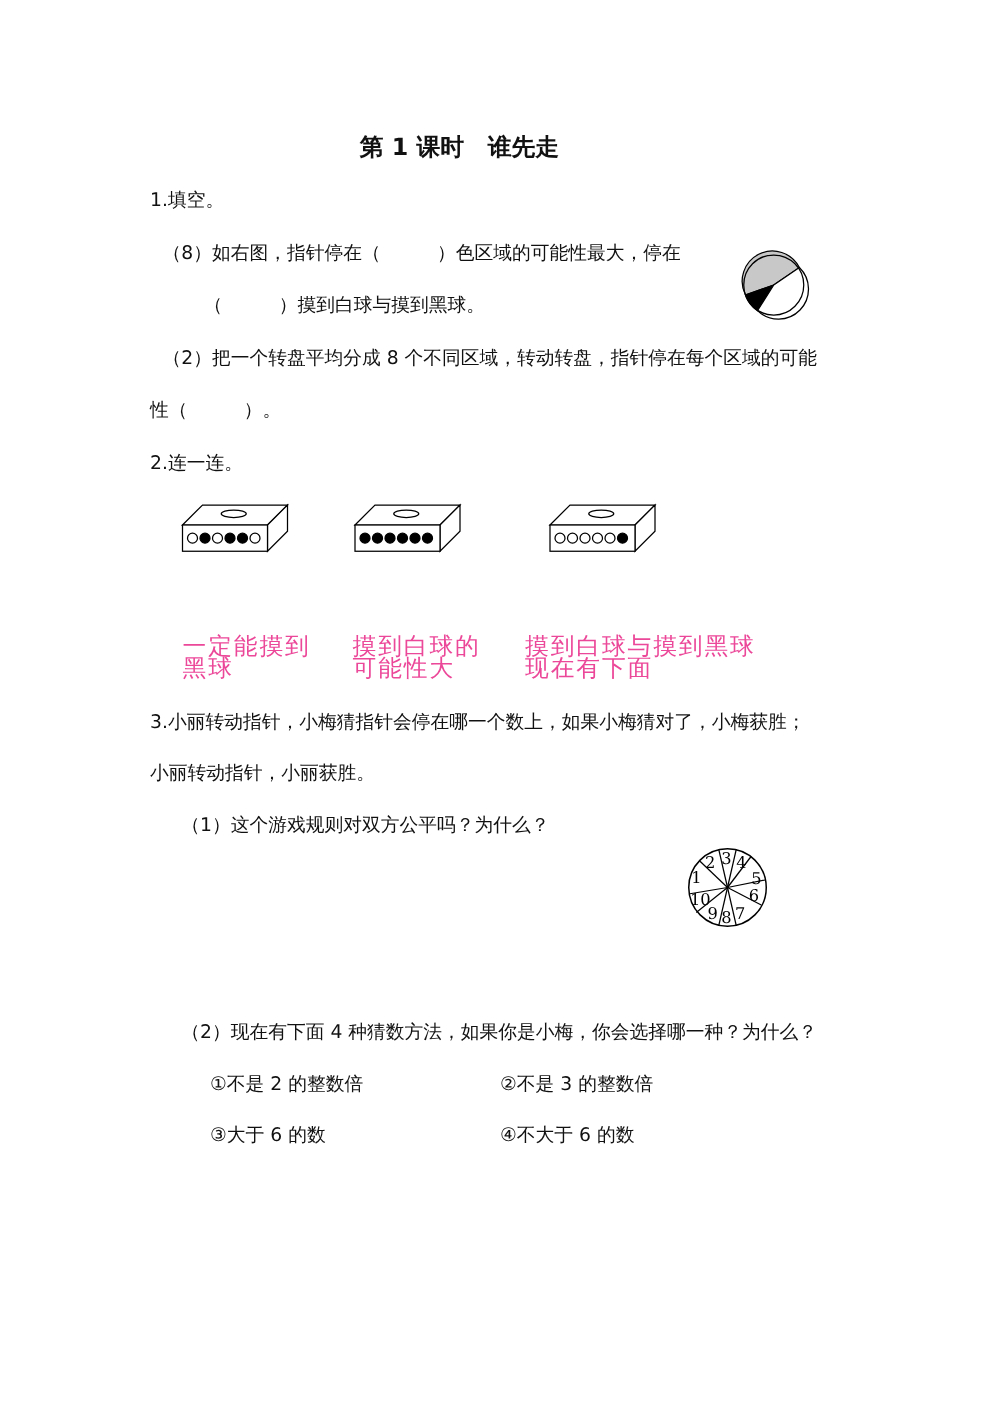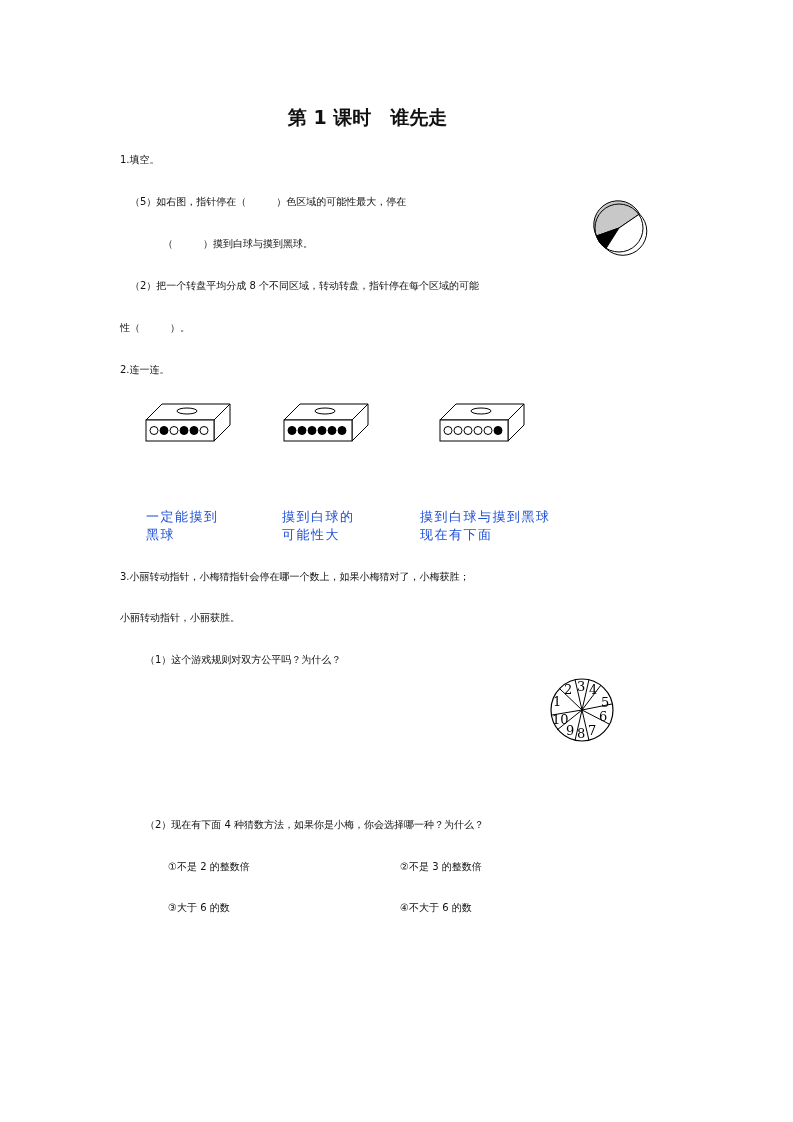--- a/index.html
+++ b/index.html
@@ -1,30 +1,30 @@
 <!DOCTYPE html>
 <html><head>
 <meta charset="utf-8">
 <style>
   html, body { margin:0; padding:0; background:#ffffff; }
   body { width:793px; height:1122px; position:relative; overflow:hidden;
          font-family:"DejaVu Sans", "Liberation Sans", sans-serif; color:#111; }
   .abs { position:absolute; white-space:nowrap; }
   .title { font-size:19px; font-weight:bold; left:0; width:735px; text-align:center; top:105px; }
-  .txt { font-size:10px; line-height:20px; }
-  .serif { font-family:"DejaVu Serif","Liberation Serif",serif; font-size:13px; line-height:18px; letter-spacing:1.5px; color:#1d4ed8; }
+  .txt { font-size:15px; line-height:20px; }
+  .serif { font-family:"DejaVu Serif","Liberation Serif",serif; font-size:19px; line-height:18px; letter-spacing:1.5px; color:#ec4899; }
   svg { position:absolute; overflow:visible; }
 </style>
 </head>
 <body>
 
 <div class="abs title">第 1 课时　谁先走</div>
 
 <div class="abs txt" style="left:120px;top:150px">1.填空。</div>
-<div class="abs txt" style="left:130px;top:192px">（5）如右图，指针停在（　　　）色区域的可能性最大，停在</div>
+<div class="abs txt" style="left:130px;top:192px">（8）如右图，指针停在（　　　）色区域的可能性最大，停在</div>
 <div class="abs txt" style="left:163px;top:234px">（　　　）摸到白球与摸到黑球。</div>
 
 <svg style="left:594px;top:203px" width="50" height="50" viewBox="0 0 50 50">
 
   <path d="M25 25 L45.5 11 A24 24 0 0 0 2.4 33 Z" fill="#c8c8c8" stroke="#000" stroke-width="1"></path>
 
   <path d="M25 25 L2.4 33 A24 24 0 0 0 12 45.5 Z" fill="#000" stroke="#000" stroke-width="1"></path>
 
   <path d="M25 25 L12 45.5 A24 24 0 0 0 45.5 11 Z" fill="#fff" stroke="#000" stroke-width="1"></path>
   <circle cx="25" cy="25" r="24" fill="none" stroke="#000" stroke-width="1"></circle>

